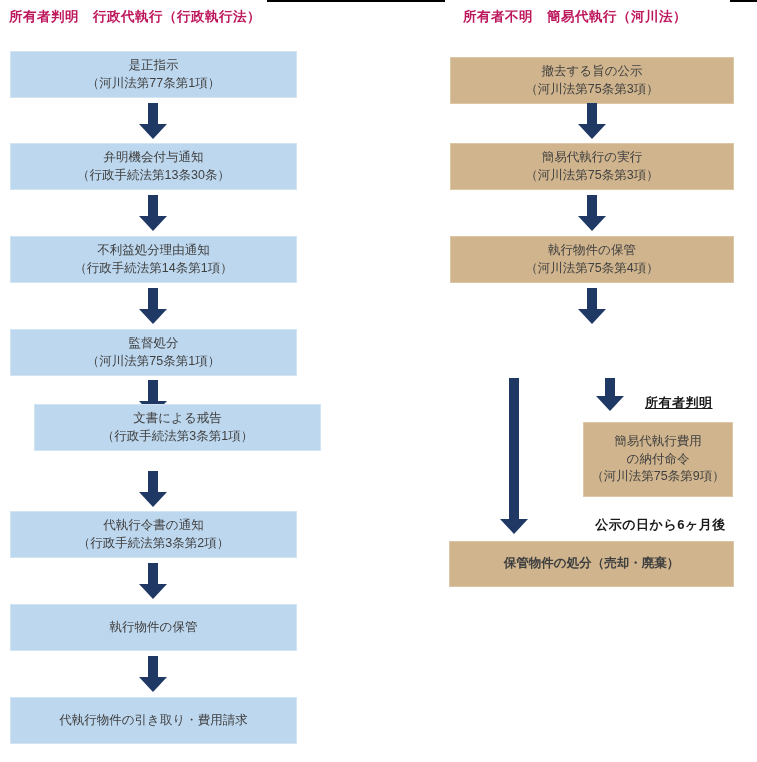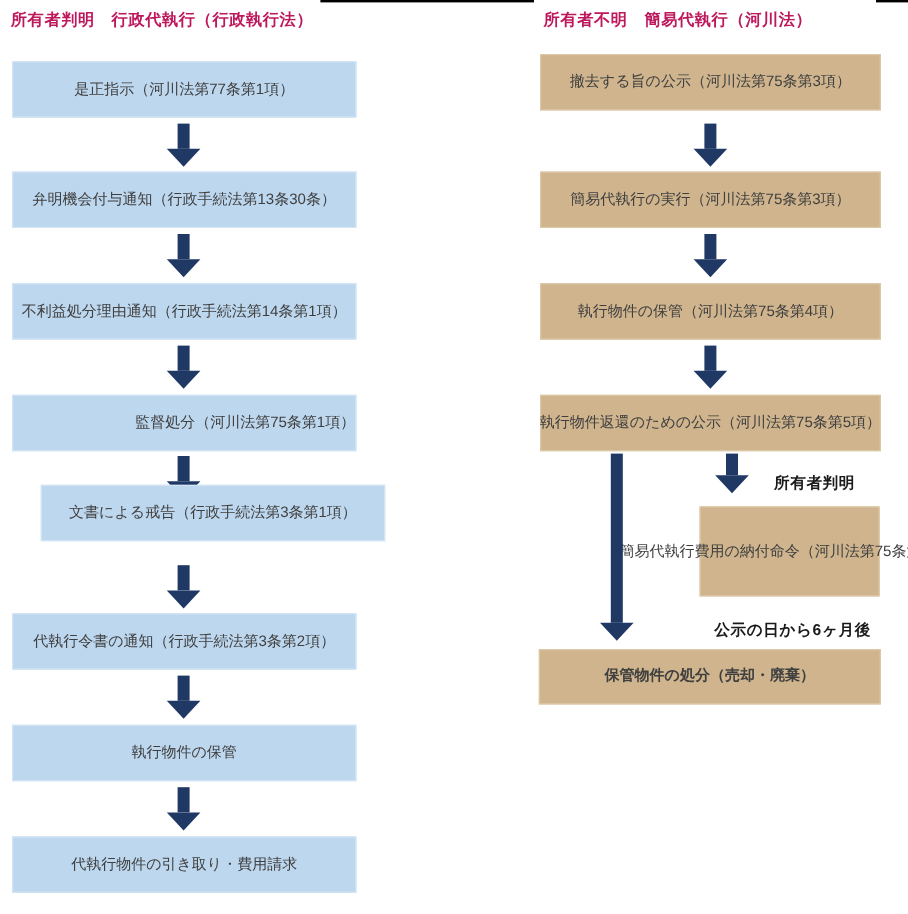--- a/index.html
+++ b/index.html
@@ -21,20 +21,21 @@
     position: absolute;
     font-size: 13.5px;
     font-weight: bold;
     color: #be185d;
     letter-spacing: 0.5px;
     white-space: nowrap;
   }
   .box {
     position: absolute;
     display: flex;
+    flex-direction: column;
     align-items: center;
     justify-content: center;
     text-align: center;
     font-size: 12.5px;
     line-height: 1.4;
     color: #3F3F3F;
     box-sizing: border-box;
   }
   .box span { display: block; white-space: nowrap; }
   .box.blue {
@@ -120,21 +121,21 @@
 
   <div class="box blue" style="top:236px;">
     <span>不利益処分理由通知</span>
     <span>（行政手続法第14条第1項）</span>
   </div>
   <div class="arrow" style="left:139px; top:288px; height:36px;">
     <div class="shaft"></div>
     <div class="head"></div>
   </div>
 
-  <div class="box blue" style="top:329px;justify-content:flex-end;">
+  <div class="box blue" style="top:329px;">
     <span>監督処分</span>
     <span>（河川法第75条第1項）</span>
   </div>
   <div class="arrow" style="left:139px; top:380px; height:36px;">
     <div class="shaft"></div>
     <div class="head"></div>
   </div>
 
   <div class="box blue" style="top:404px;margin-left:24px;">
     <span>文書による戒告</span>
@@ -159,23 +160,23 @@
   </div>
   <div class="arrow" style="left:139px; top:656px; height:36px;">
     <div class="shaft"></div>
     <div class="head"></div>
   </div>
 
   <div class="box blue" style="top:697px;">
     <span>代執行物件の引き取り・費用請求</span>
   </div>
 
-  <div class="flow-title" style="left:453px; top:8px;">所有者不明　簡易代執行（河川法）</div>
-
-  <div class="box tan" style="top:45px;">
+  <div class="flow-title" style="left:463px; top:8px;">所有者不明　簡易代執行（河川法）</div>
+
+  <div class="box tan" style="top:57px;">
     <span>撤去する旨の公示</span>
     <span>（河川法第75条第3項）</span>
   </div>
   <div class="arrow" style="left:578px; top:103px; height:36px;">
     <div class="shaft"></div>
     <div class="head"></div>
   </div>
 
   <div class="box tan" style="top:143px;">
     <span>簡易代執行の実行</span>
@@ -188,30 +189,26 @@
 
   <div class="box tan" style="top:236px;">
     <span>執行物件の保管</span>
     <span>（河川法第75条第4項）</span>
   </div>
   <div class="arrow" style="left:578px; top:288px; height:36px;">
     <div class="shaft"></div>
     <div class="head"></div>
   </div>
 
-  <div class="box tan" style="top:329px;">
-    <span>執行物件返還のための公示</span>
-    <span>（河川法第75条第5項）</span>
-  </div>
 
   <div class="arrow" style="left:596px; top:378px; height:33px;">
     <div class="shaft"></div>
     <div class="head"></div>
   </div>
-  <div class="side-label" style="left:645px; top:394px;">所有者判明</div>
+  <div class="side-label" style="left:645px; top:394px;text-decoration:underline;">所有者判明</div>
 
   <div class="box tan branch" style="top:422px;">
     <span>簡易代執行費用</span>
     <span>の納付命令</span>
     <span>（河川法第75条第9項）</span>
   </div>
 
   <div class="arrow" style="left:500px; top:378px; height:156px;">
     <div class="shaft"></div>
     <div class="head"></div>

